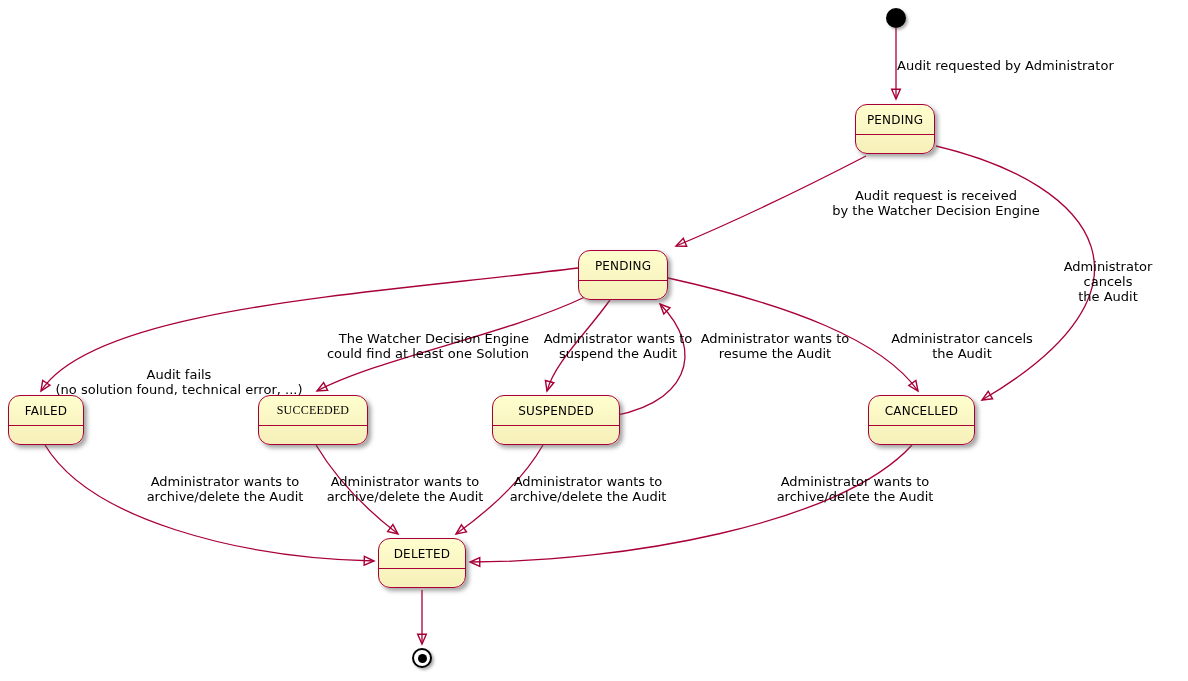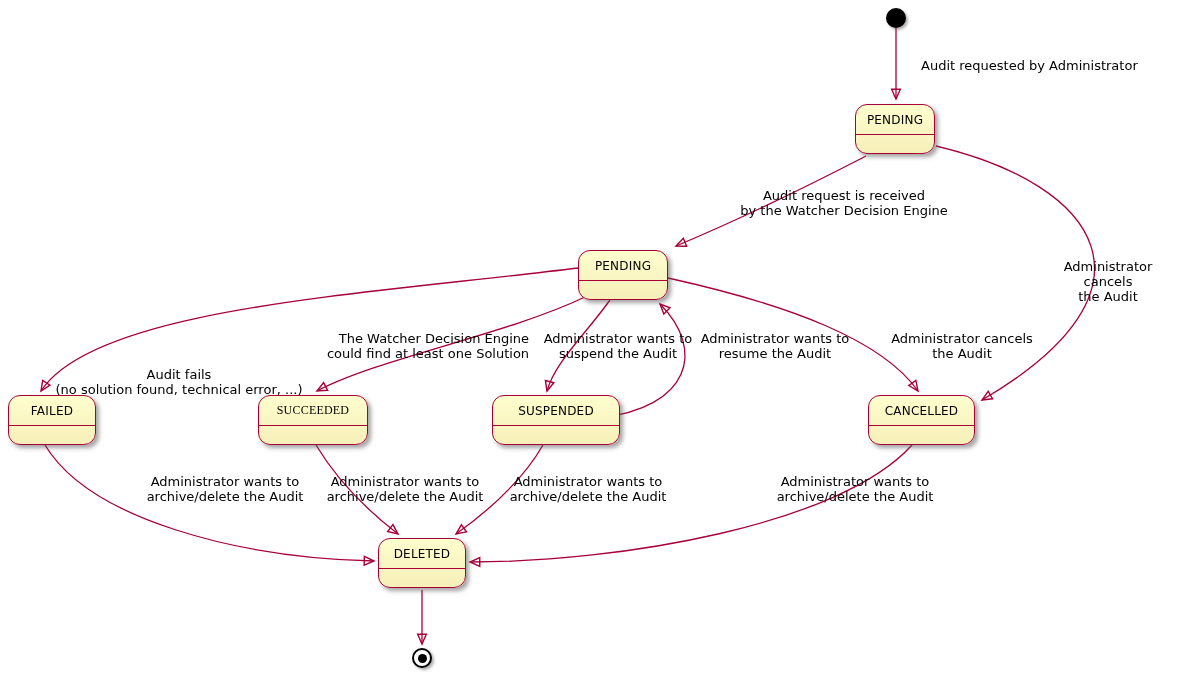--- a/index.html
+++ b/index.html
@@ -21,21 +21,21 @@
   .state-title {
     height:29px; display:flex; align-items:center; justify-content:center;
     font-size:12px; border-bottom:1px solid #A80036; letter-spacing:.2px;
   }
   .state-body { flex:1; }
 
   .edge-label {
     position:absolute; transform:translateX(-50%); text-align:center;
     font-size:13px; line-height:15px; white-space:pre-line; color:#000;
   }
-  .edge-label.left-align { transform:none; text-align:left;padding-left:24px; }
+  .edge-label.left-align { transform:none; text-align:left; }
 
   .initial-node {
     position:absolute; left:886px; top:8px; width:20px; height:20px;
     border-radius:50%; background:#000;
     box-shadow:2px 2px 3px rgba(90,90,90,0.5);
   }
   .final-node {
     position:absolute; left:412px; top:648px; width:20px; height:20px;
     box-sizing:border-box; border-radius:50%; background:#fff; border:2px solid #000;
     display:flex; align-items:center; justify-content:center;
@@ -74,21 +74,21 @@
   <div class="state" style="left:855px; top:104px; width:80px;">
     <div class="state-title">PENDING</div>
     <div class="state-body"></div>
   </div>
 
   <div class="state" style="left:578px; top:250px; width:90px;">
     <div class="state-title">PENDING</div>
     <div class="state-body"></div>
   </div>
 
-  <div class="state" style="left:8px; top:395px; width:88px;">
+  <div class="state" style="left:8px; top:395px; width:76px;">
     <div class="state-title">FAILED</div>
     <div class="state-body"></div>
   </div>
 
   <div class="state" style="left:258px; top:395px; width:110px;font-family:Liberation Serif, serif;">
     <div class="state-title">SUCCEEDED</div>
     <div class="state-body"></div>
   </div>
 
   <div class="state" style="left:492px; top:395px; width:128px;">
@@ -105,21 +105,21 @@
     <div class="state-title">DELETED</div>
     <div class="state-body"></div>
   </div>
 
   <div class="final-node">
     <div class="final-node-inner"></div>
   </div>
 
   <div class="edge-label left-align" style="left:897px; top:58px;">Audit requested by Administrator</div>
 
-  <div class="edge-label" style="left:844px; top:188px;">Audit request is received
+  <div class="edge-label" style="left:936px; top:188px;">Audit request is received
 by the Watcher Decision Engine</div>
 
   <div class="edge-label" style="left:1108px; top:259px;">Administrator cancels
 the Audit</div>
 
   <div class="edge-label" style="left:179px; top:331px;margin-top:36px;">Audit fails
 (no solution found, technical error, ...)</div>
 
   <div class="edge-label" style="left:428px; top:331px;text-align:right;">The Watcher Decision Engine
 could find at least one Solution</div>

